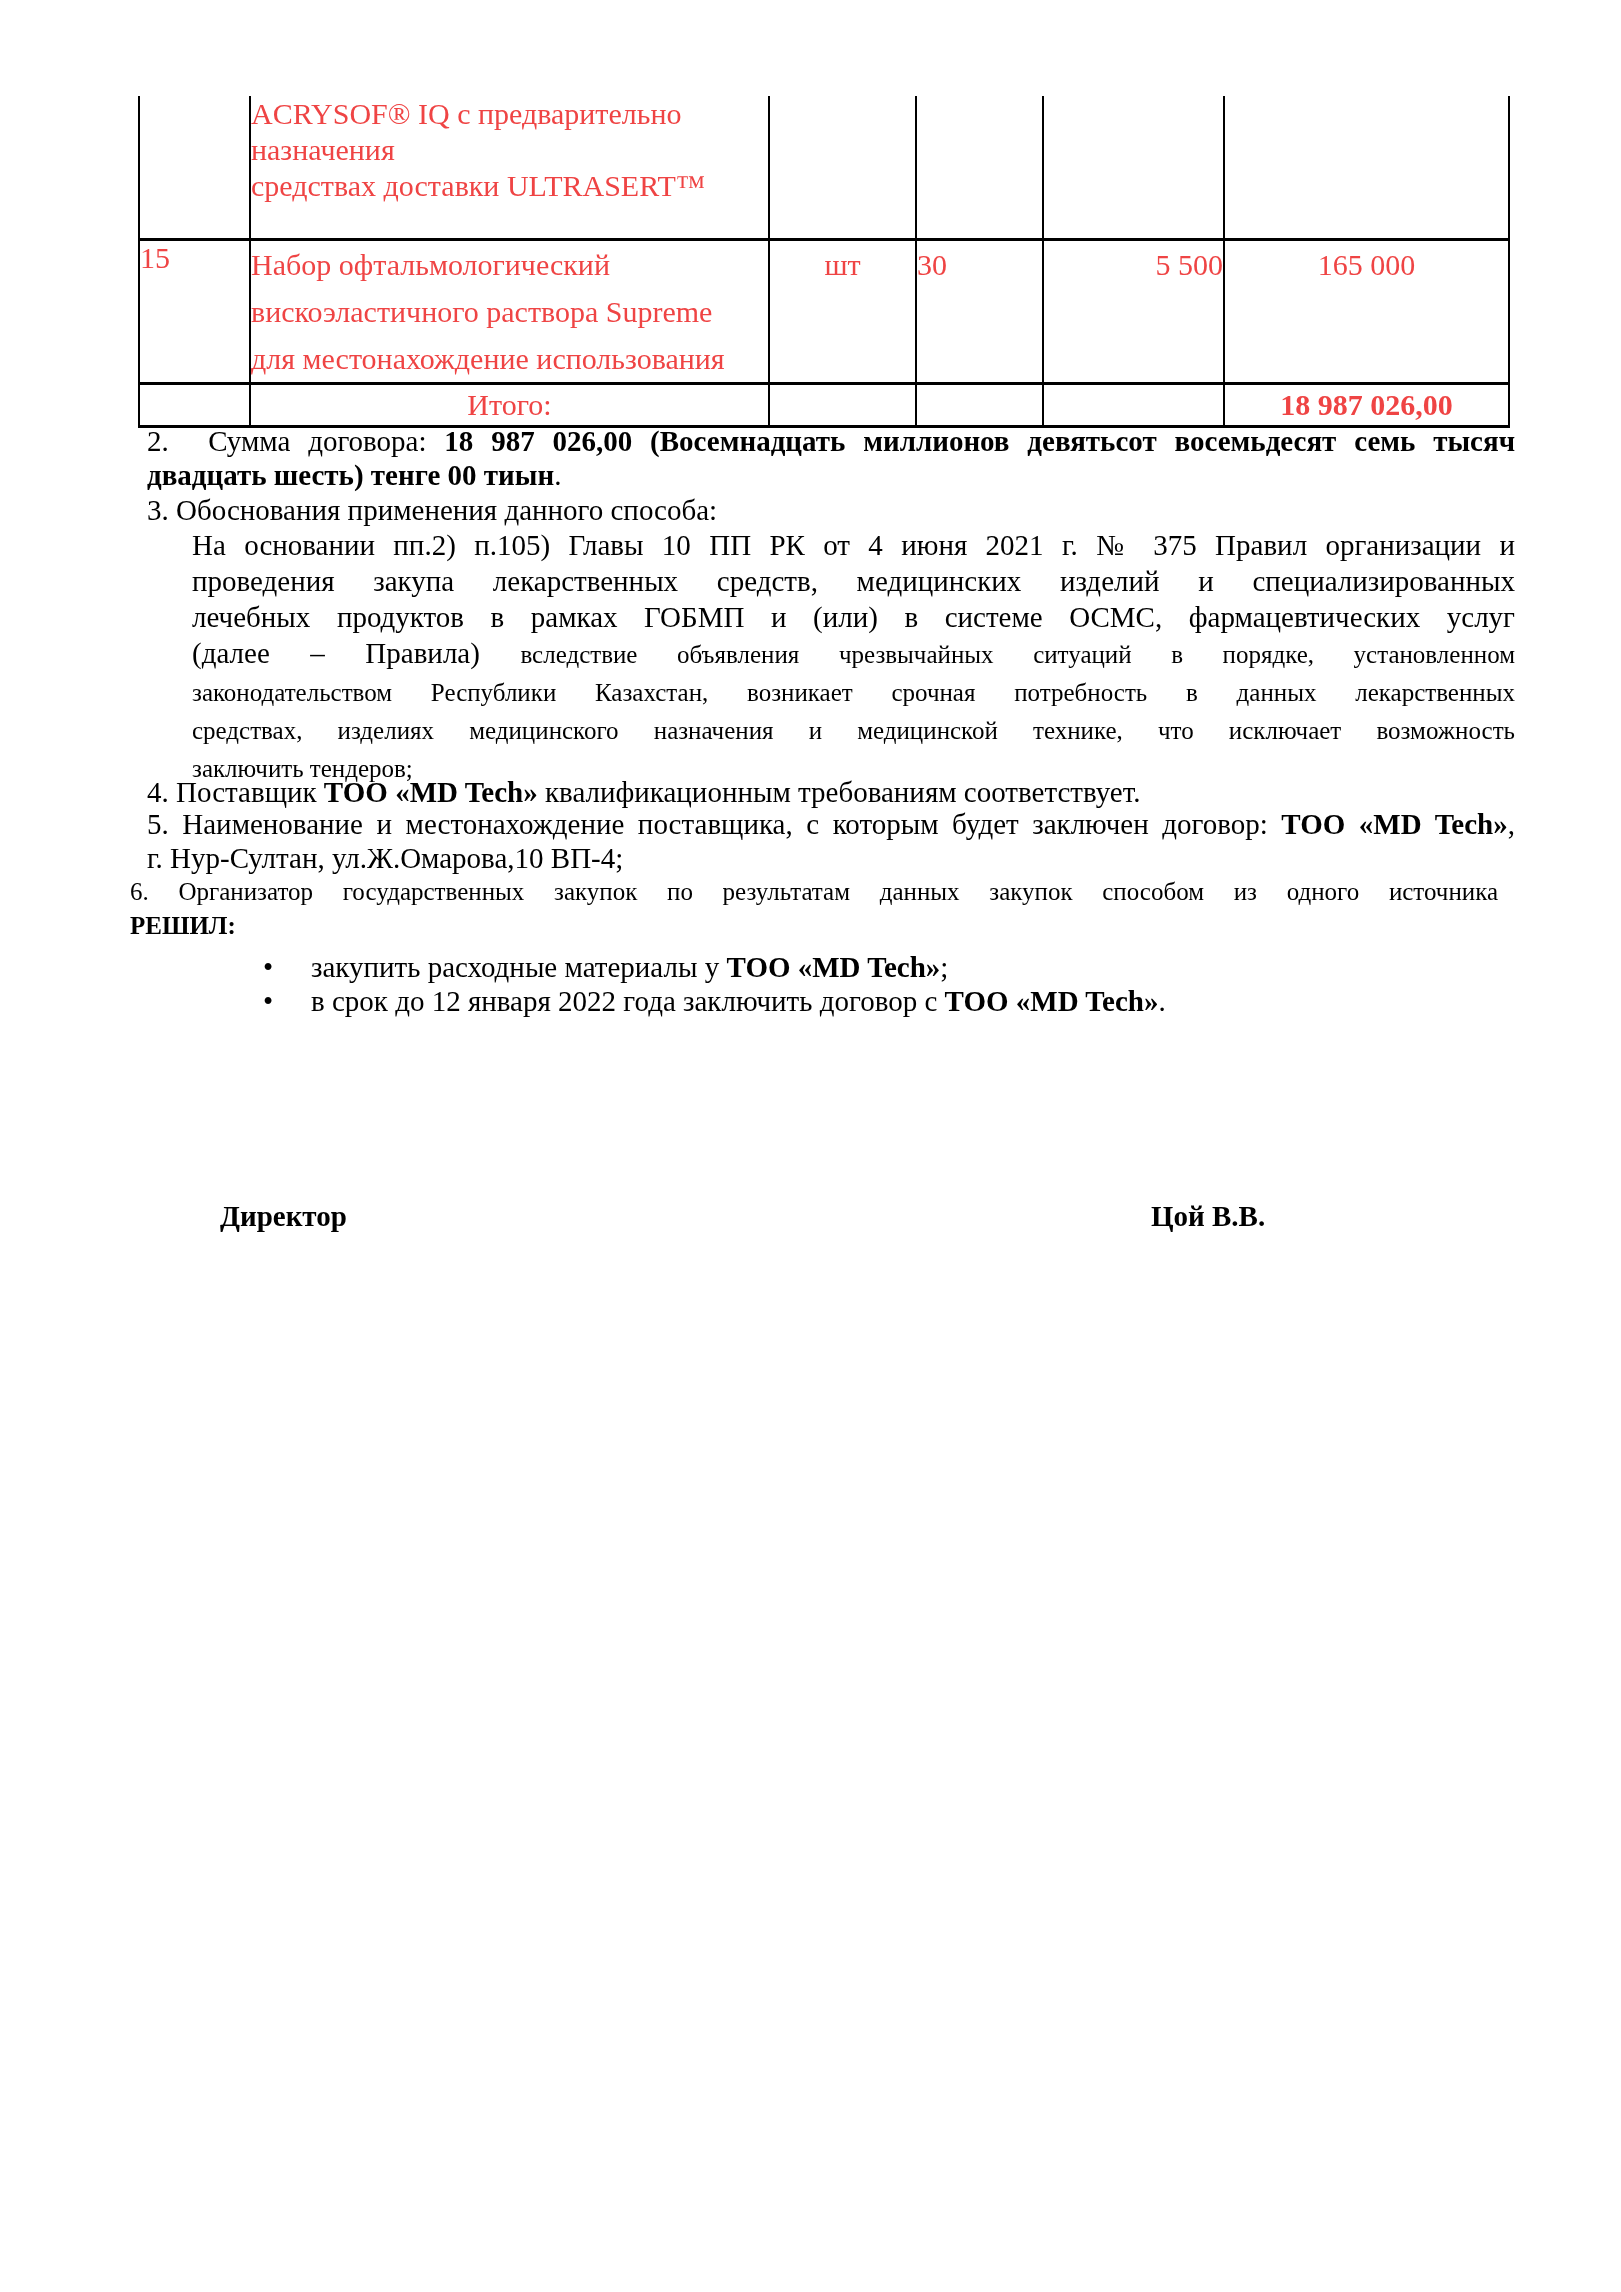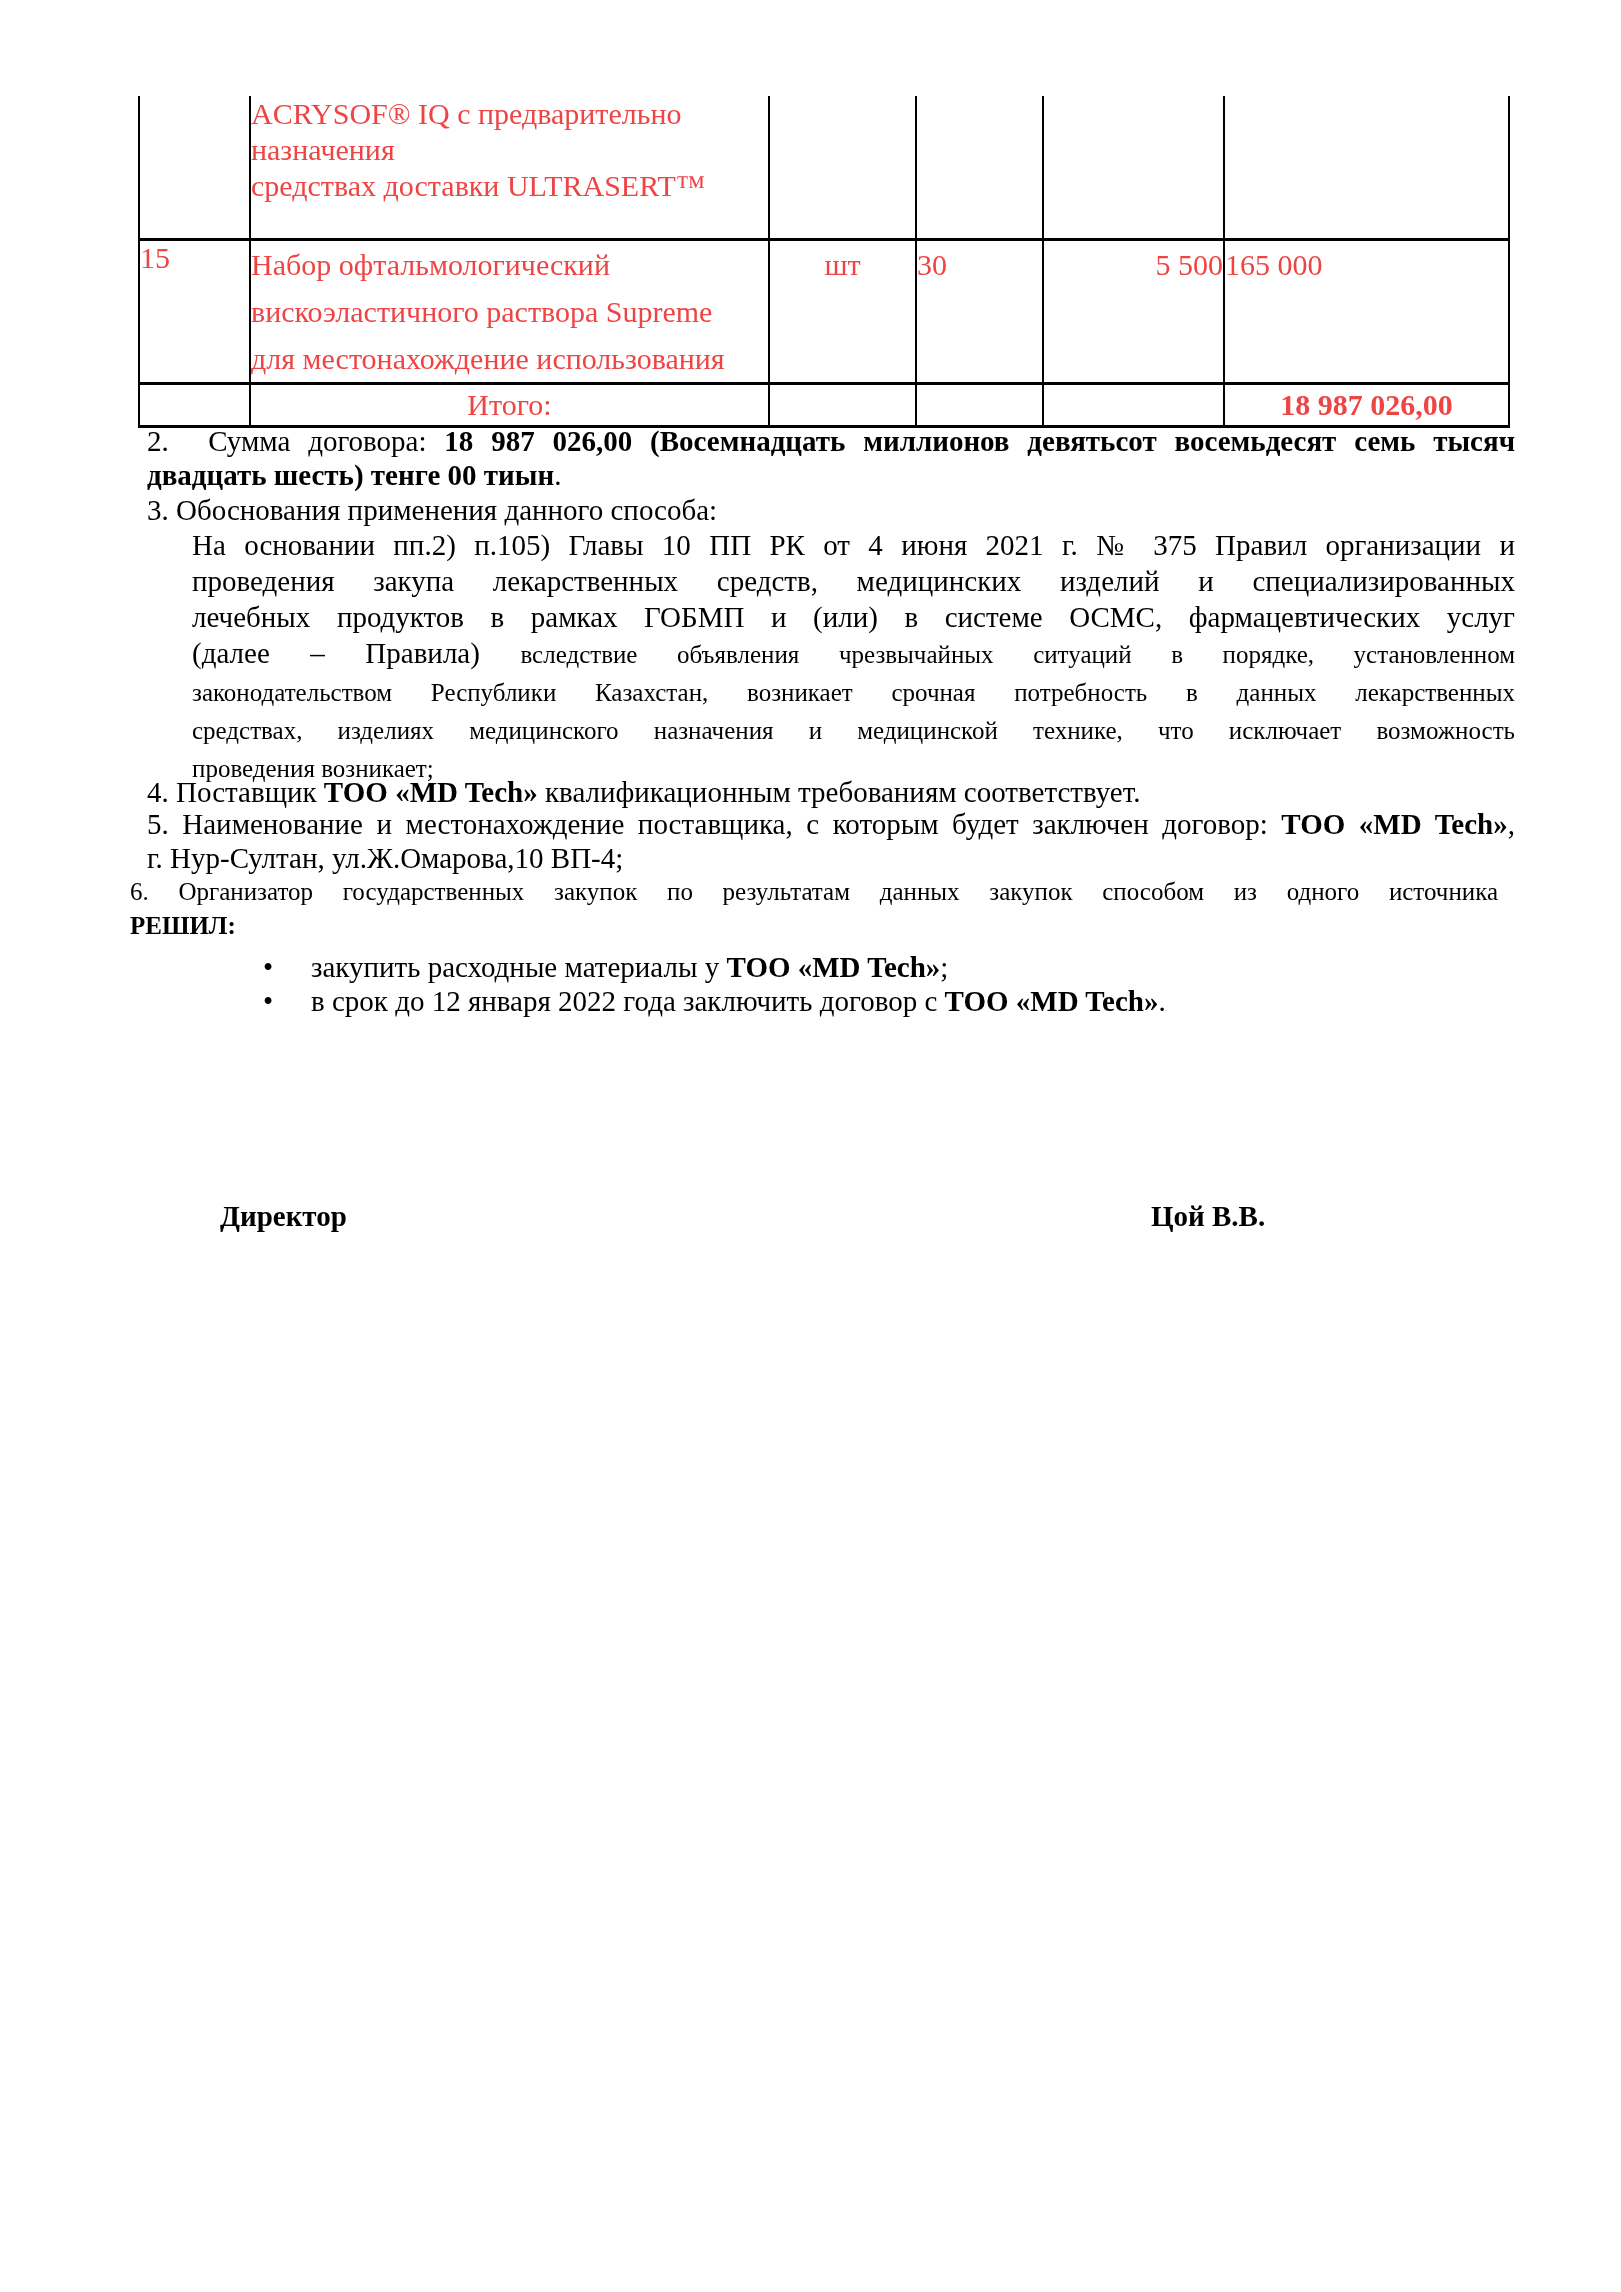--- a/index.html
+++ b/index.html
@@ -23,21 +23,21 @@
   .doc-table tr.r-total td{border-bottom:3.9px solid #000;}
   .cell-name{padding-left:15.7px;padding-right:7.8px;}
   .r-cont .cell-name div{line-height:36px;}
   .r-cont td{height:142px;}
   .r-item td{height:131px;}
   .r-item .cell-name div{line-height:47px;}
   .cell-num{vertical-align:bottom;padding-left:31px;padding-bottom:2px;line-height:33px;}
   .cell-unit{text-align:center;line-height:47px;}
   .cell-qty{padding-left:19.6px;line-height:47px;}
   .cell-price{text-align:right;line-height:47px;}
-  .cell-total{line-height:47px;}
+  .cell-total{text-align:center;line-height:47px;}
   .r-total td{height:40px;vertical-align:middle;}
   .r-total .total-label{text-align:center;}
   .r-total .total-value{text-align:center;font-weight:bold;}
   
   .section{position:absolute;}
   .line{white-space:normal;}
   .line.j{text-align:justify;text-align-last:justify;}
   .b{font-weight:bold;}
   .sm{font-size:25px;}
   .bullet{display:inline-block;width:48px;}
@@ -102,21 +102,21 @@
     <div class="section" style="top: 493px; left: 147px; width: 1368px; font-size: 29px; line-height: 34px;">
       <div class="line"><span>3. Обоснования применения данного способа:</span></div>
     </div>
     <div class="section" style="top: 527px; left: 192px; width: 1323px; font-size: 29px; line-height: 36px;">
       <div class="line j"><span>На основании пп.2) п.105) Главы 10 ПП РК от 4 июня 2021 г. № 375 Правил организации и</span></div>
       <div class="line j"><span>проведения закупа лекарственных средств, медицинских изделий и специализированных</span></div>
       <div class="line j"><span>лечебных продуктов в рамках ГОБМП и (или) в системе ОСМС, фармацевтических услуг</span></div>
       <div class="line j"><span>(далее – Правила) </span><span class="sm">вследствие объявления чрезвычайных ситуаций в порядке, установленном</span></div>
       <div class="line j"><span class="sm">законодательством Республики Казахстан, возникает срочная потребность в данных лекарственных</span></div>
       <div class="line j"><span class="sm">средствах, изделиях медицинского назначения и медицинской технике, что исключает возможность</span></div>
-      <div class="line"><span class="sm">проведения возникает;</span></div>
+      <div class="line"><span class="sm">заключить тендеров;</span></div>
     </div>
     <div class="section" style="top: 775px; left: 147px; width: 1368px; font-size: 29px; line-height: 34px;">
       <div class="line"><span>4. Поставщик </span><span class="b">ТОО «MD Tech»</span><span> квалификационным требованиям соответствует.</span></div>
     </div>
     <div class="section" style="top: 807px; left: 147px; width: 1368px; font-size: 29px; line-height: 34px;">
       <div class="line j"><span>5. Наименование и местонахождение поставщика, с которым будет заключен договор: </span><span class="b">ТОО «MD Tech»</span><span>,</span></div>
       <div class="line"><span>г. Нур-Султан, ул.Ж.Омарова,10 ВП-4;</span></div>
     </div>
     <div class="section" style="top: 875px; left: 130px; width: 1368px; font-size: 25px; line-height: 34px;">
       <div class="line j"><span>6. Организатор государственных закупок по результатам данных закупок способом из одного источника</span></div>

